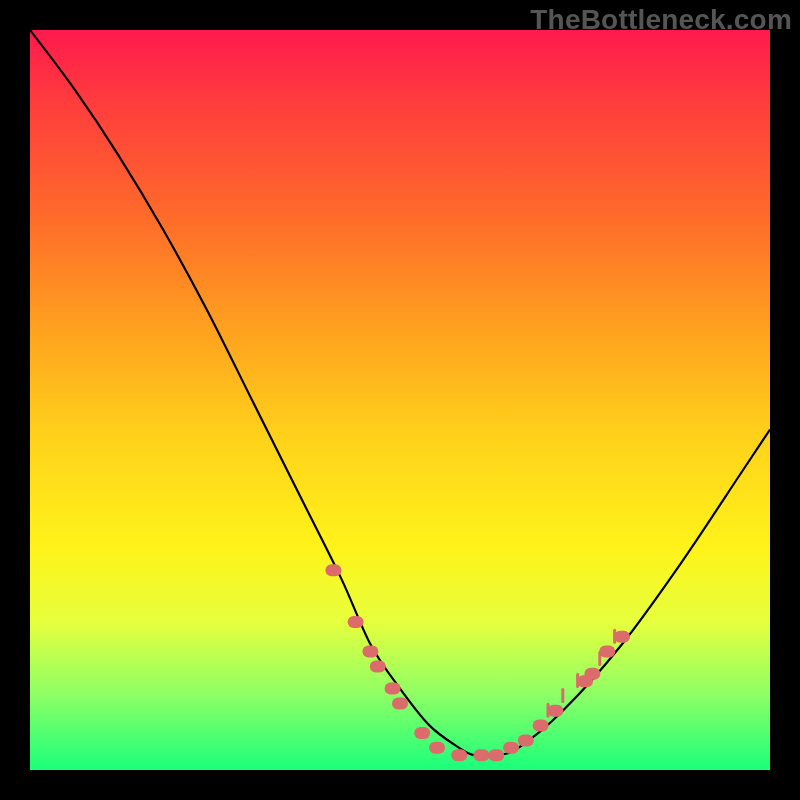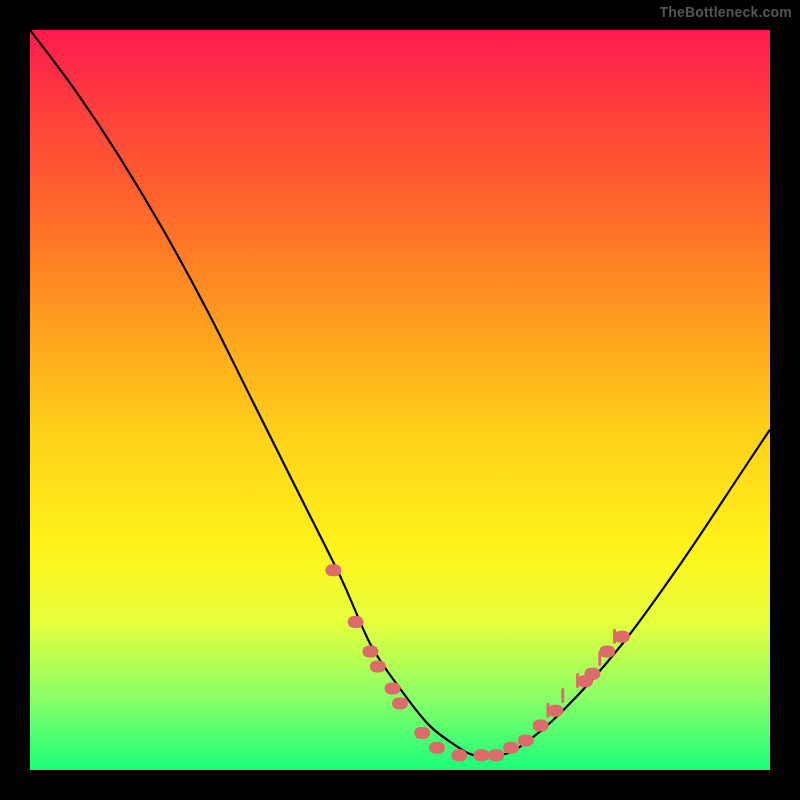--- a/index.html
+++ b/index.html
@@ -15,21 +15,21 @@
     position: relative;
     width: 800px;
     height: 800px;
     background: #000;
   }
   .watermark {
     position: absolute;
     top: 4px;
     right: 8px;
     color: #555;
-    font-size: 14px;
+    font-size: 28px;
     font-weight: 600;
     letter-spacing: 0.2px;
     z-index: 5;
   }
   .plot {
     position: absolute;
     left: 30px;
     top: 30px;
     width: 740px;
     height: 740px;

